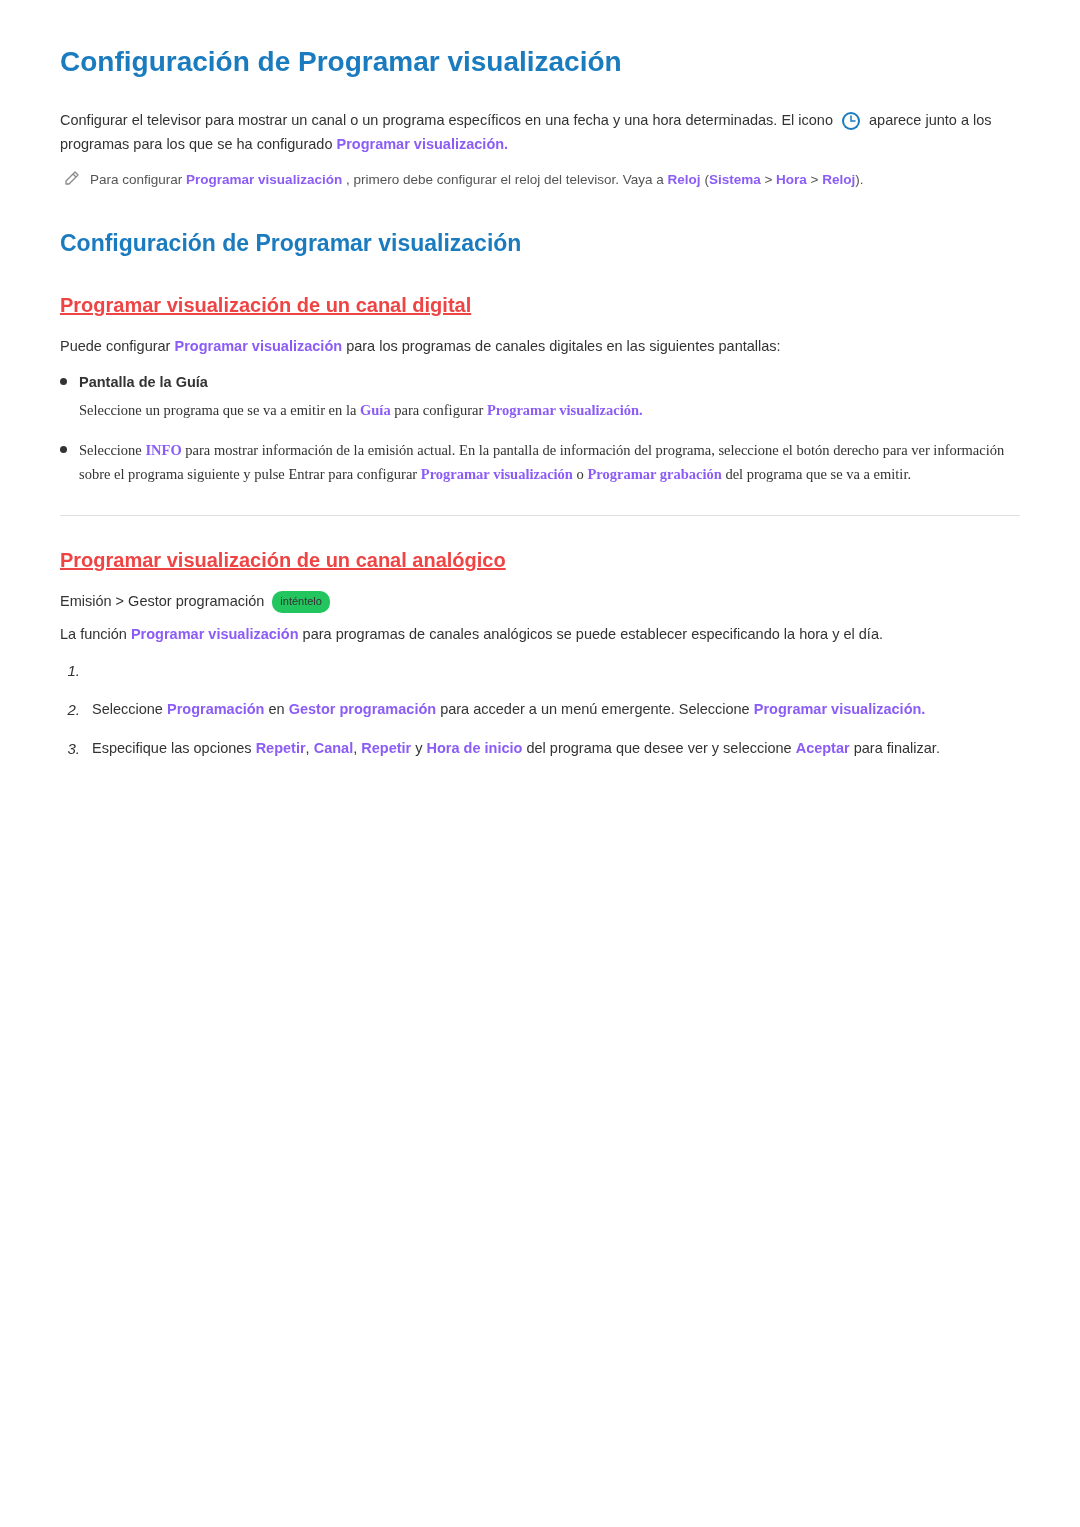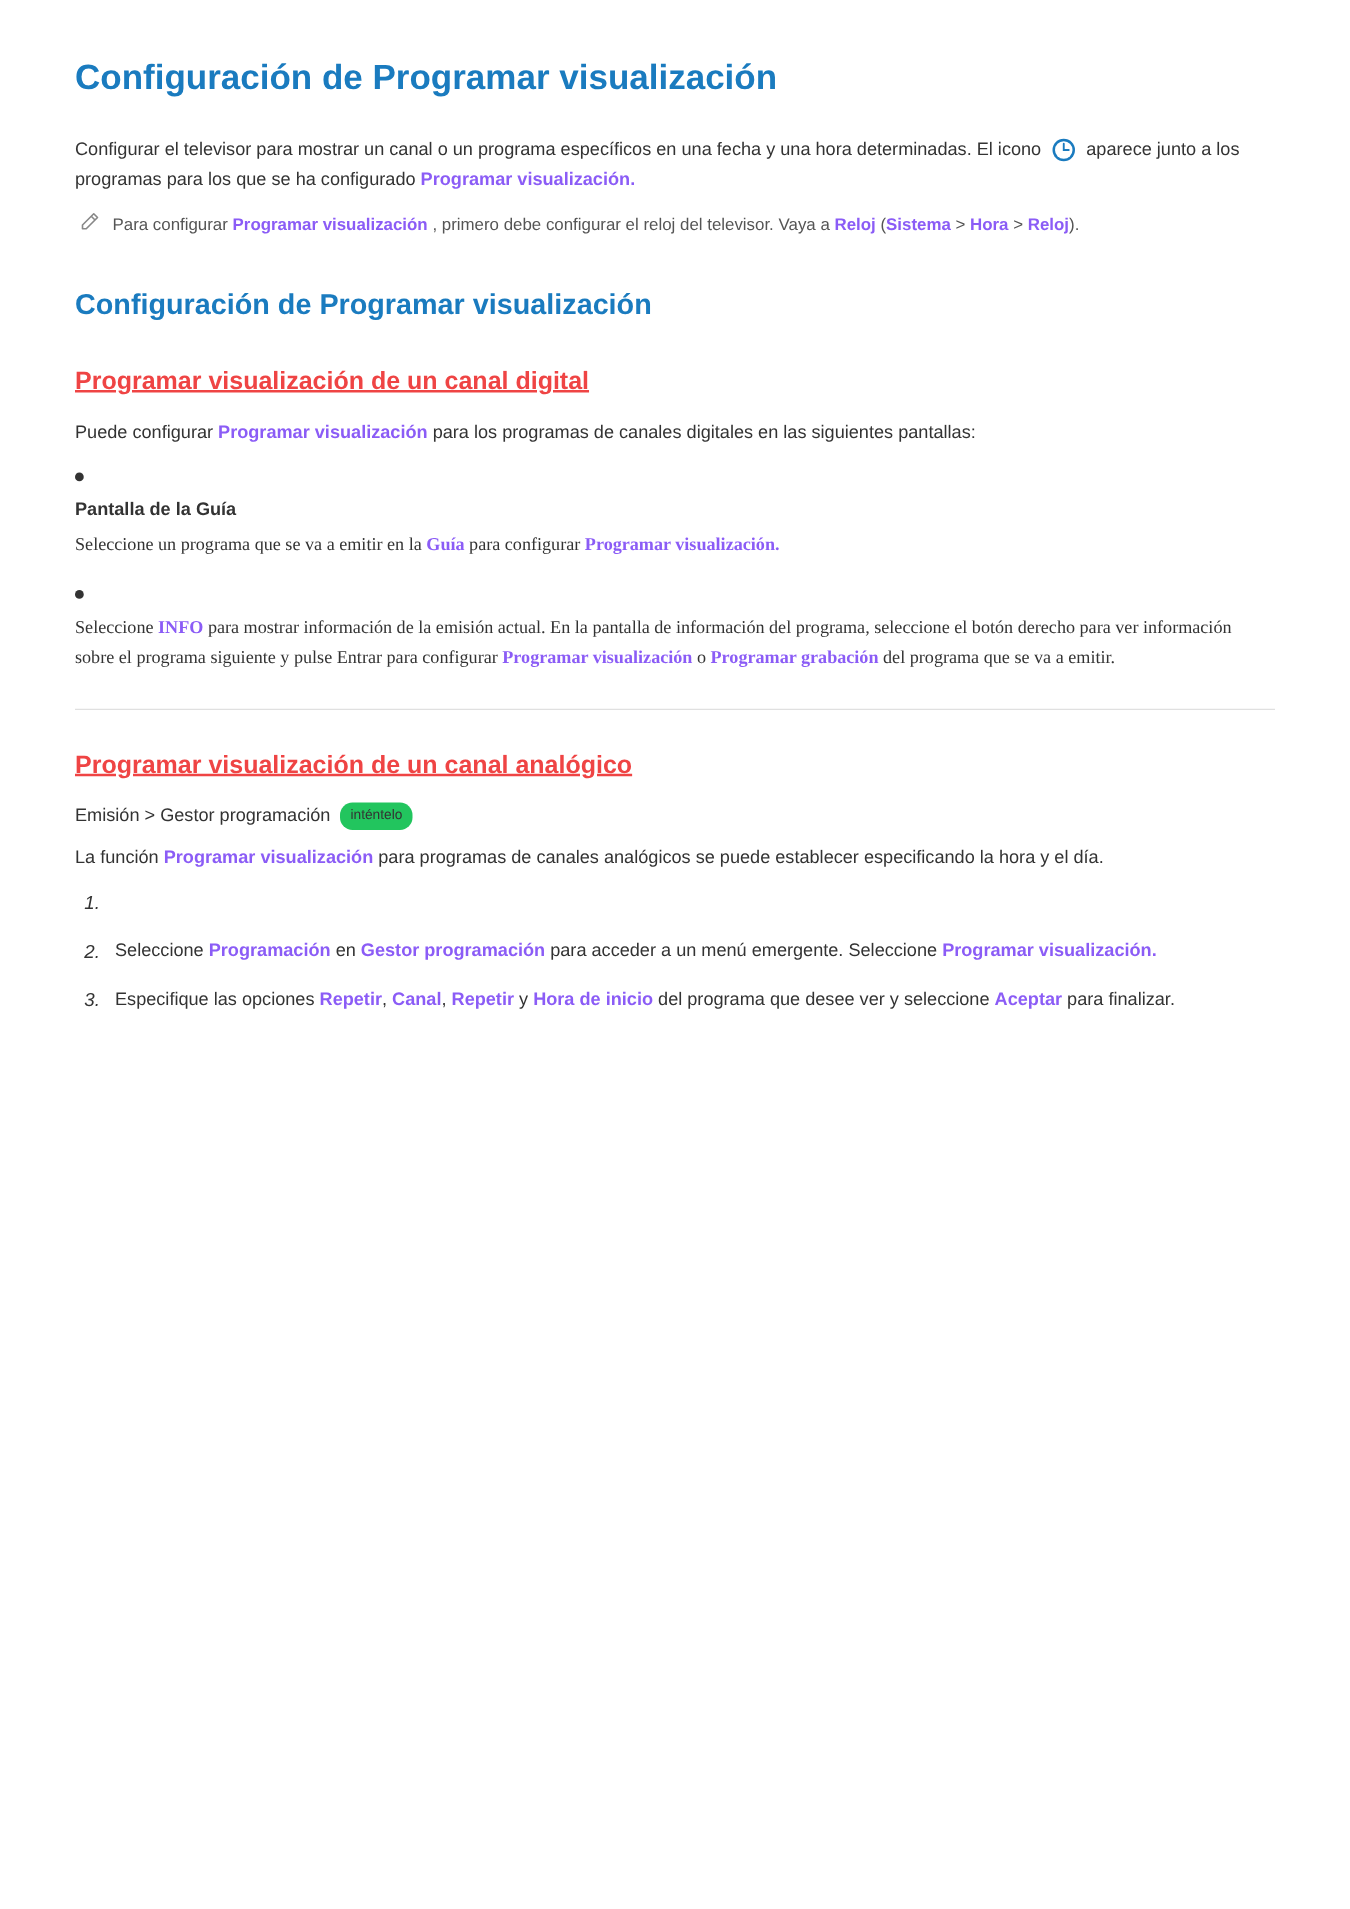--- a/index.html
+++ b/index.html
@@ -80,21 +80,20 @@
       margin-bottom: 20px;
     }
 
     .bullet-list li {
       display: flex;
       align-items: flex-start;
       gap: 12px;
       margin-bottom: 16px;
       font-size: 14.5px;
       line-height: 1.65;
-      flex-direction: column;
     }
 
     .bullet-dot {
       width: 7px;
       height: 7px;
       border-radius: 50%;
       background: #333;
       flex-shrink: 0;
       margin-top: 7px;
     }

